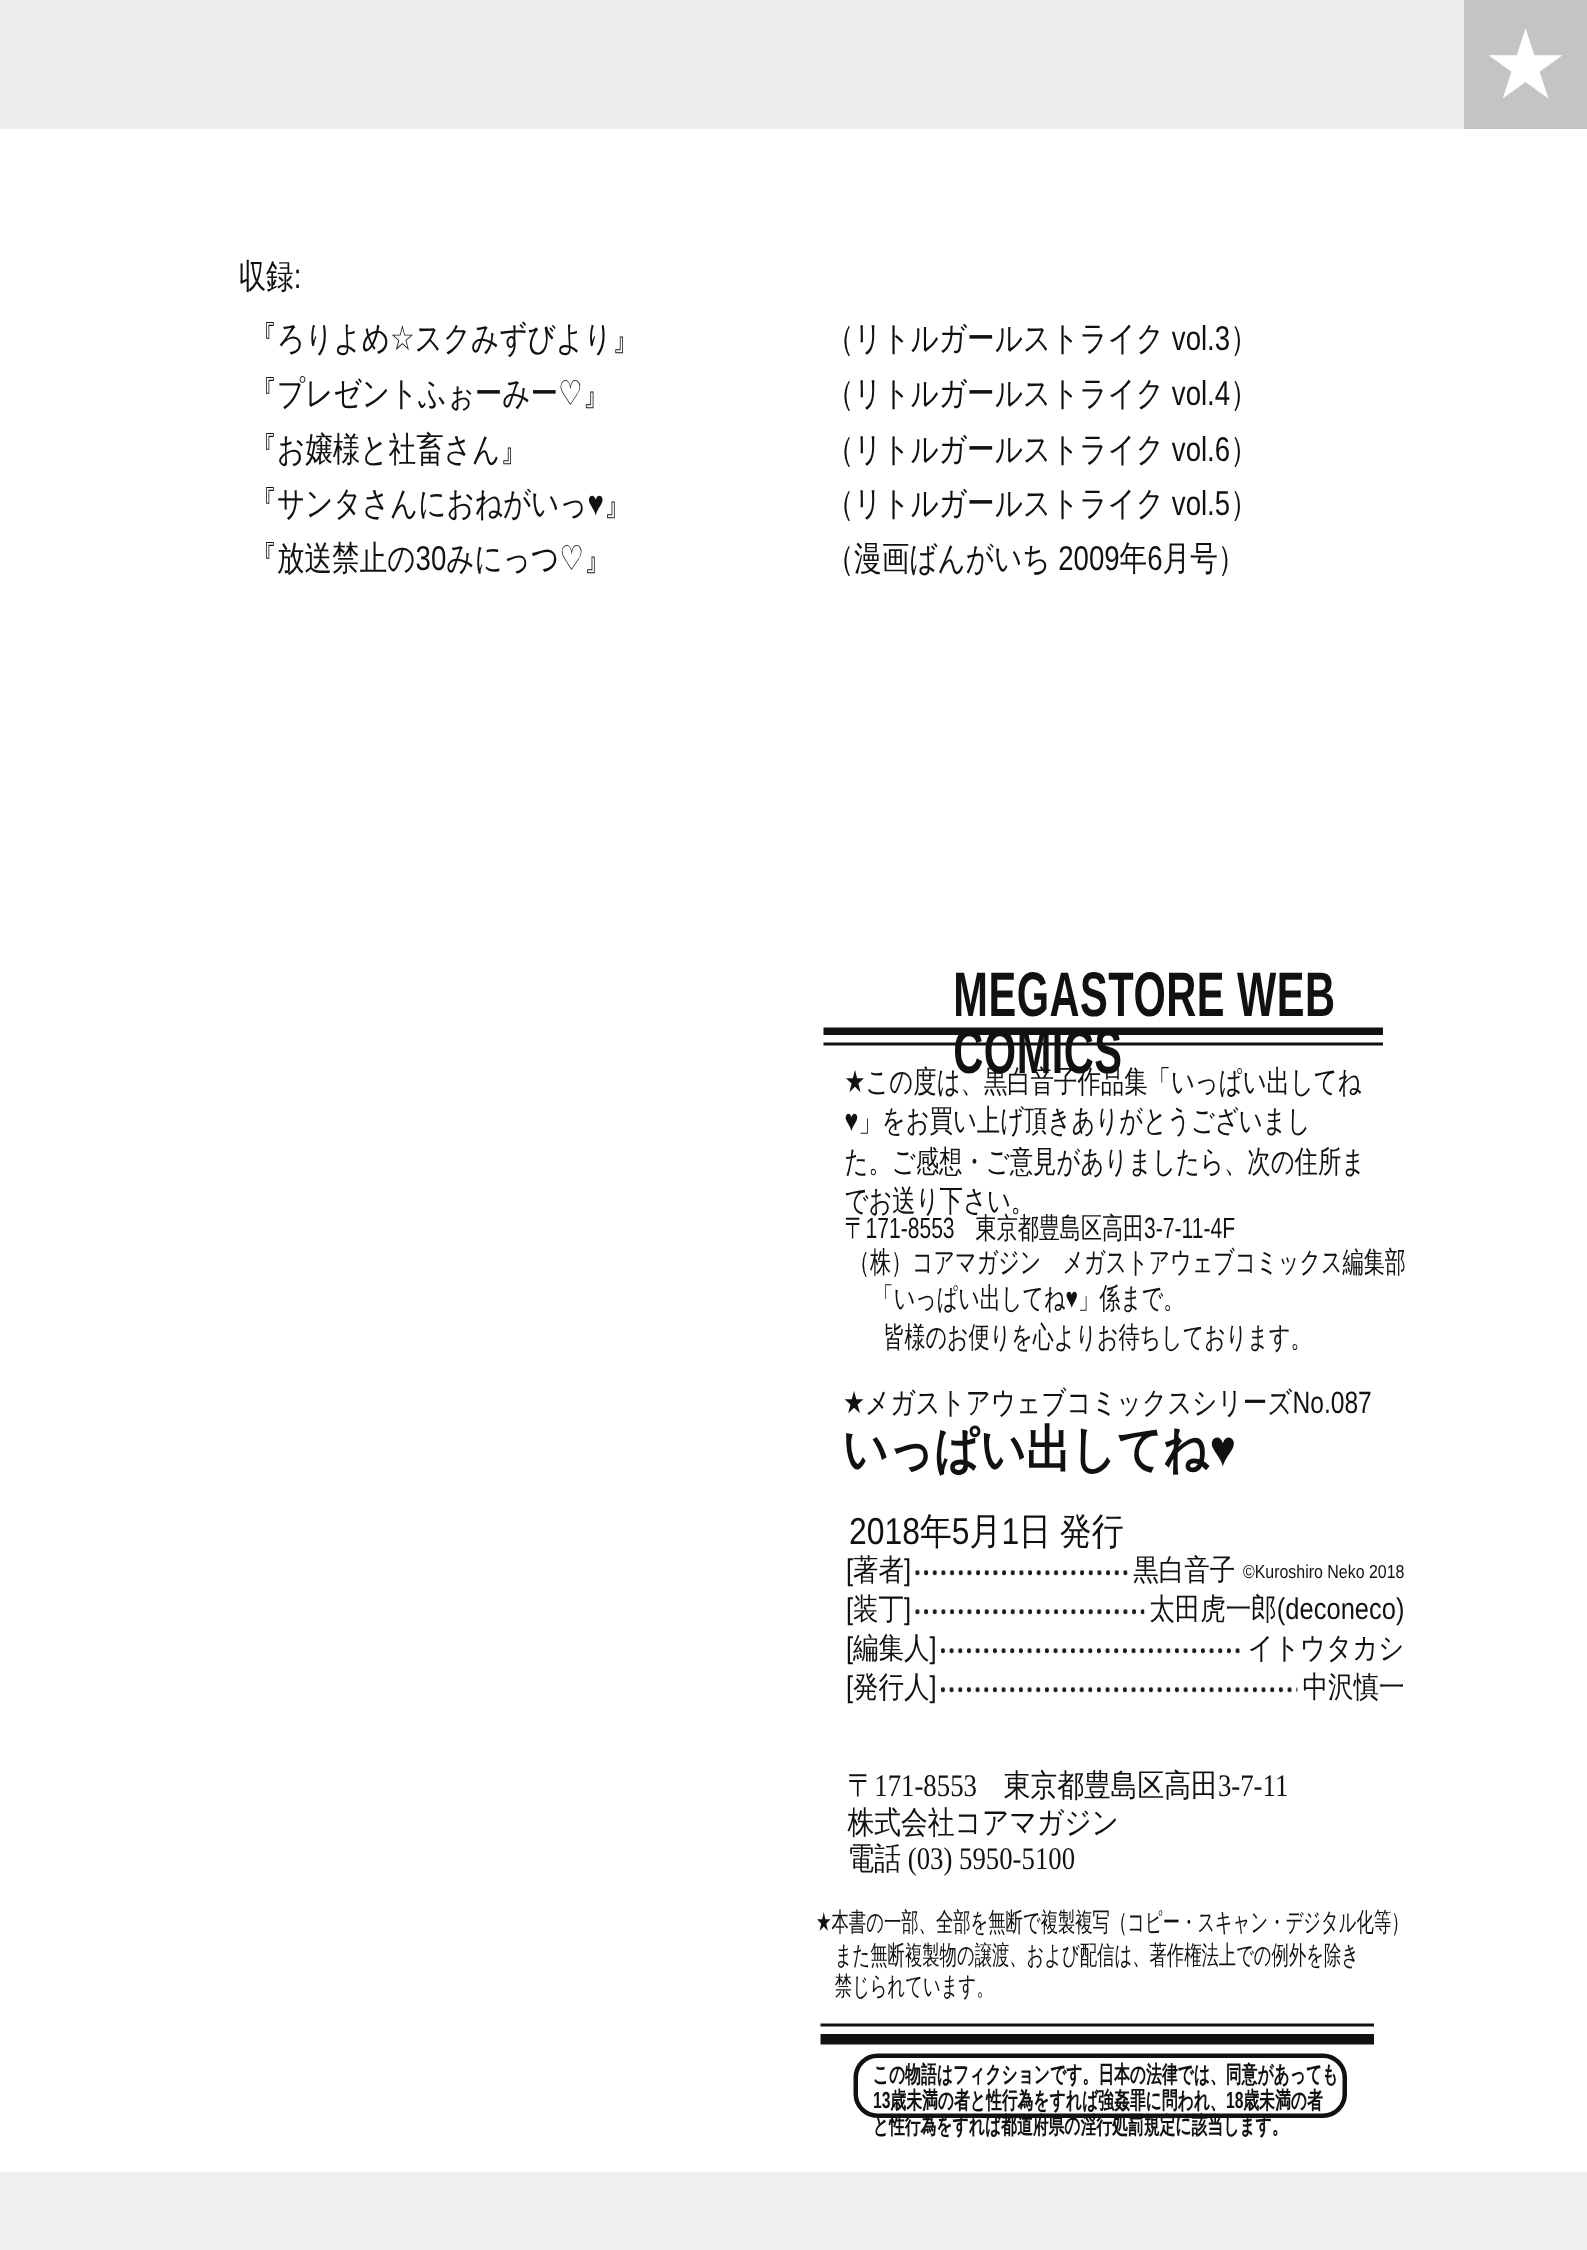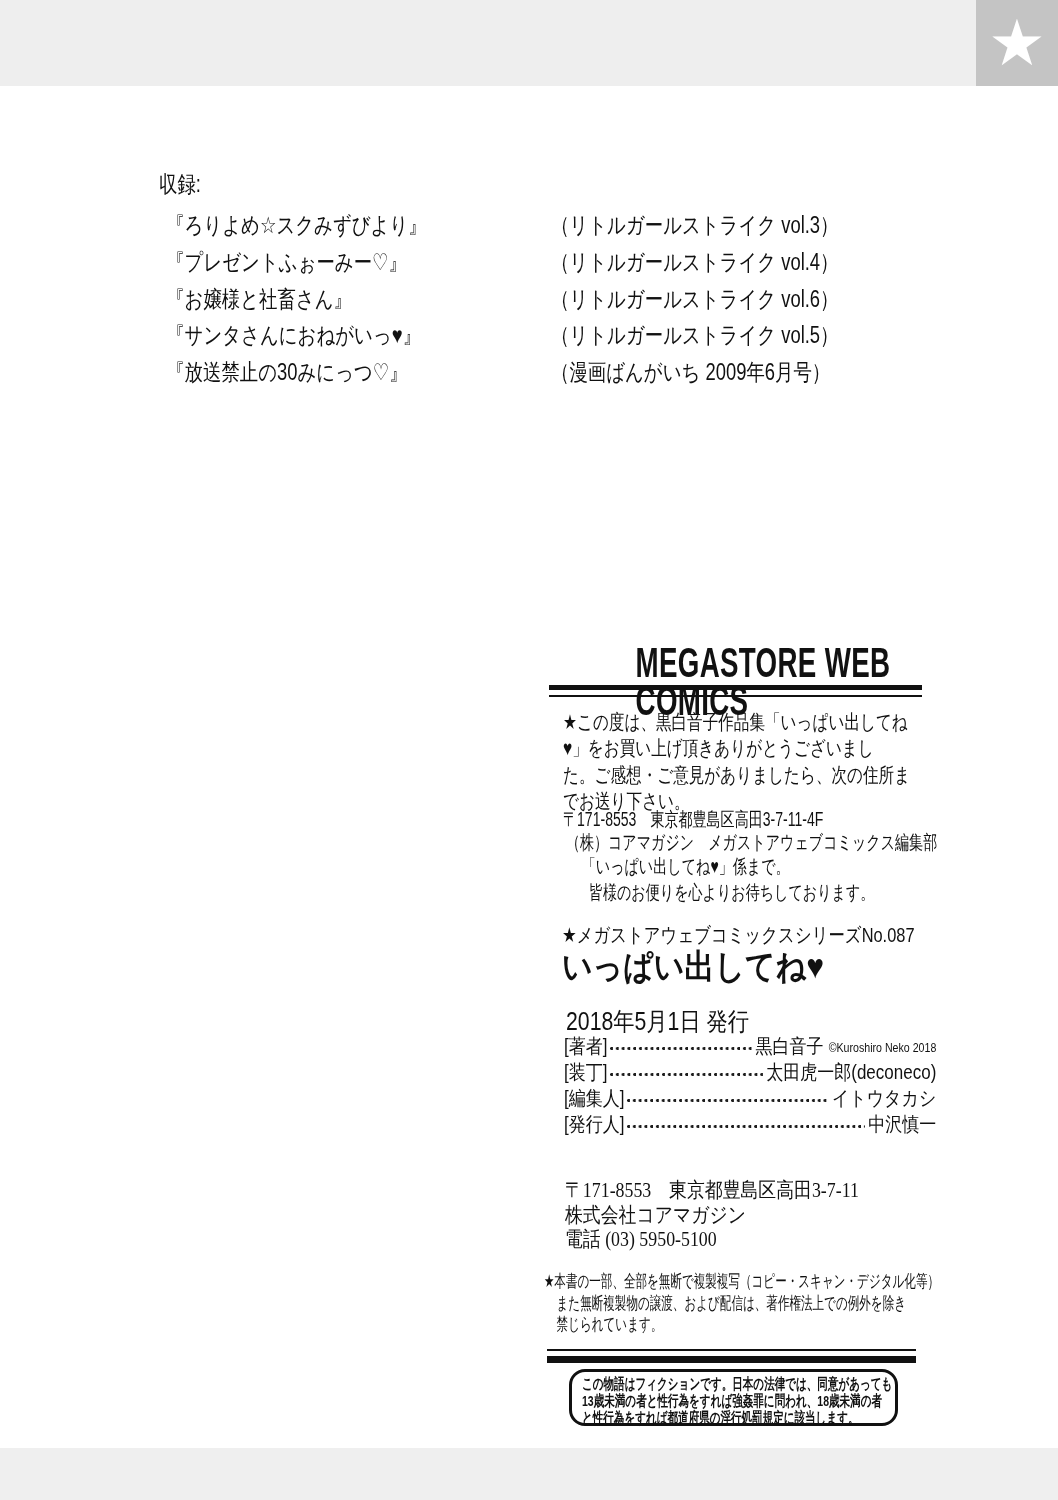--- a/index.html
+++ b/index.html
@@ -58,21 +58,21 @@
 
   
   .copyright{left:544px;top:1271px;font-size:17.5px;line-height:21.5px;transform:scaleX(0.66);width:620px;}
   .copyright .ind{padding-left:19px;}
 
   
   .end-rule{left:547px;top:1349px;width:369px;height:5px;
             border-top:2px solid #111;border-bottom:7px solid #111;}
 
   
-  .disclaimer-box{left:569px;top:1369px;width:329px;height:57px;box-sizing:border-box;
+  .disclaimer-box{left:569px;top:1369px;width:329px;height:43px;box-sizing:border-box;
                   border:3px solid #111;border-radius:16px;}
   .disclaimer-text{position:absolute;left:10px;top:4px;width:450px;
                    font-size:15.5px;line-height:16.9px;font-weight:bold;
                    transform:scaleX(0.68);transform-origin:left top;white-space:nowrap;}
 </style>
 </head>
 <body>
 
 <div>
 

